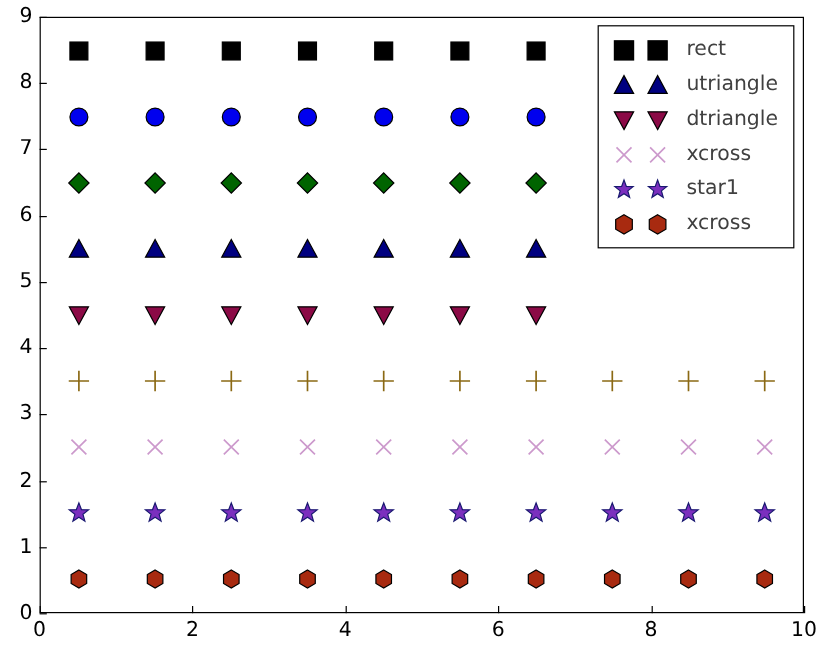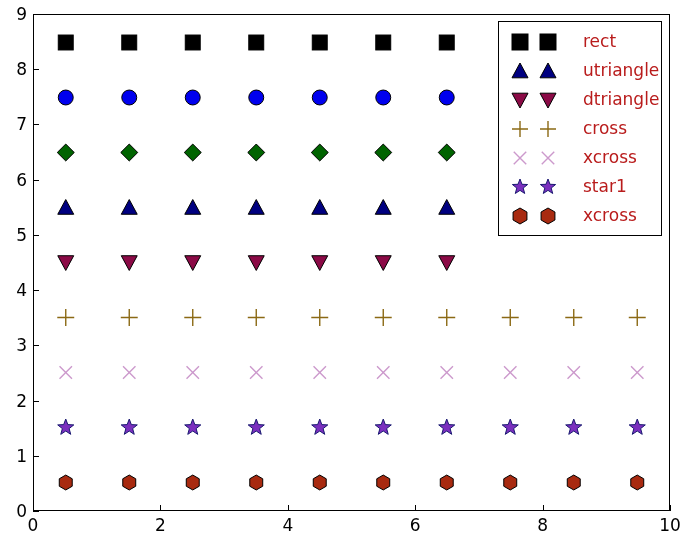--- a/index.html
+++ b/index.html
@@ -92,22 +92,22 @@
   .legend-handle {
     width: 28px;
     height: 28px;
     display: flex;
     align-items: center;
     justify-content: center;
     flex: 0 0 auto;
   }
   .legend-label {
     font-size: 17px;
-    color: #b91c1c;
-    margin-left: 21px;
+    color: #404040;
+    margin-left: 10px;
     white-space: nowrap;
     line-height: 1;
   }
   svg { display: block; overflow: visible; }
 </style>
 </head>
 <body>
 
 <div id="figure">
 
@@ -286,33 +286,20 @@
         <div class="legend-handle">
           <svg width="26" height="26" viewBox="0 0 26 26">
             <polygon points="13,21 21,6.2 5,6.2" fill="#8B0A46" stroke="#000000" stroke-width="1"></polygon>
           </svg>
         </div>
         <span class="legend-label">dtriangle</span>
       </div>
       <div class="legend-row">
         <div class="legend-handle">
           <svg width="26" height="26" viewBox="0 0 26 26">
-            <path d="M5,13 L21,13 M13,5 L13,21" stroke="#8B6914" stroke-width="1.4" fill="none"></path>
-          </svg>
-        </div>
-        <div class="legend-handle">
-          <svg width="26" height="26" viewBox="0 0 26 26">
-            <path d="M5,13 L21,13 M13,5 L13,21" stroke="#8B6914" stroke-width="1.4" fill="none"></path>
-          </svg>
-        </div>
-        <span class="legend-label">cross</span>
-      </div>
-      <div class="legend-row">
-        <div class="legend-handle">
-          <svg width="26" height="26" viewBox="0 0 26 26">
             <path d="M6.76,6.76 L19.240000000000002,19.240000000000002 M19.240000000000002,6.76 L6.76,19.240000000000002" stroke="#CC99CC" stroke-width="1.4" fill="none"></path>
           </svg>
         </div>
         <div class="legend-handle">
           <svg width="26" height="26" viewBox="0 0 26 26">
             <path d="M6.76,6.76 L19.240000000000002,19.240000000000002 M19.240000000000002,6.76 L6.76,19.240000000000002" stroke="#CC99CC" stroke-width="1.4" fill="none"></path>
           </svg>
         </div>
         <span class="legend-label">xcross</span>
       </div>

